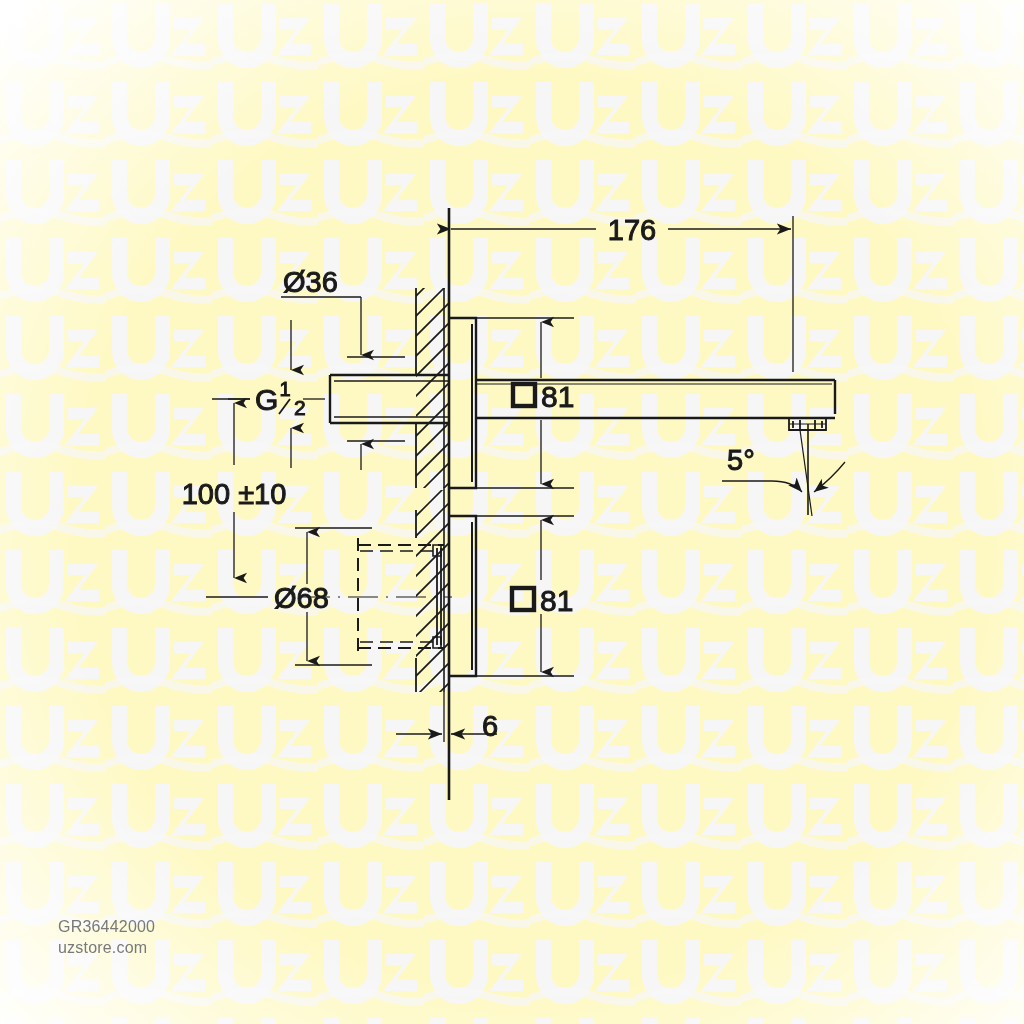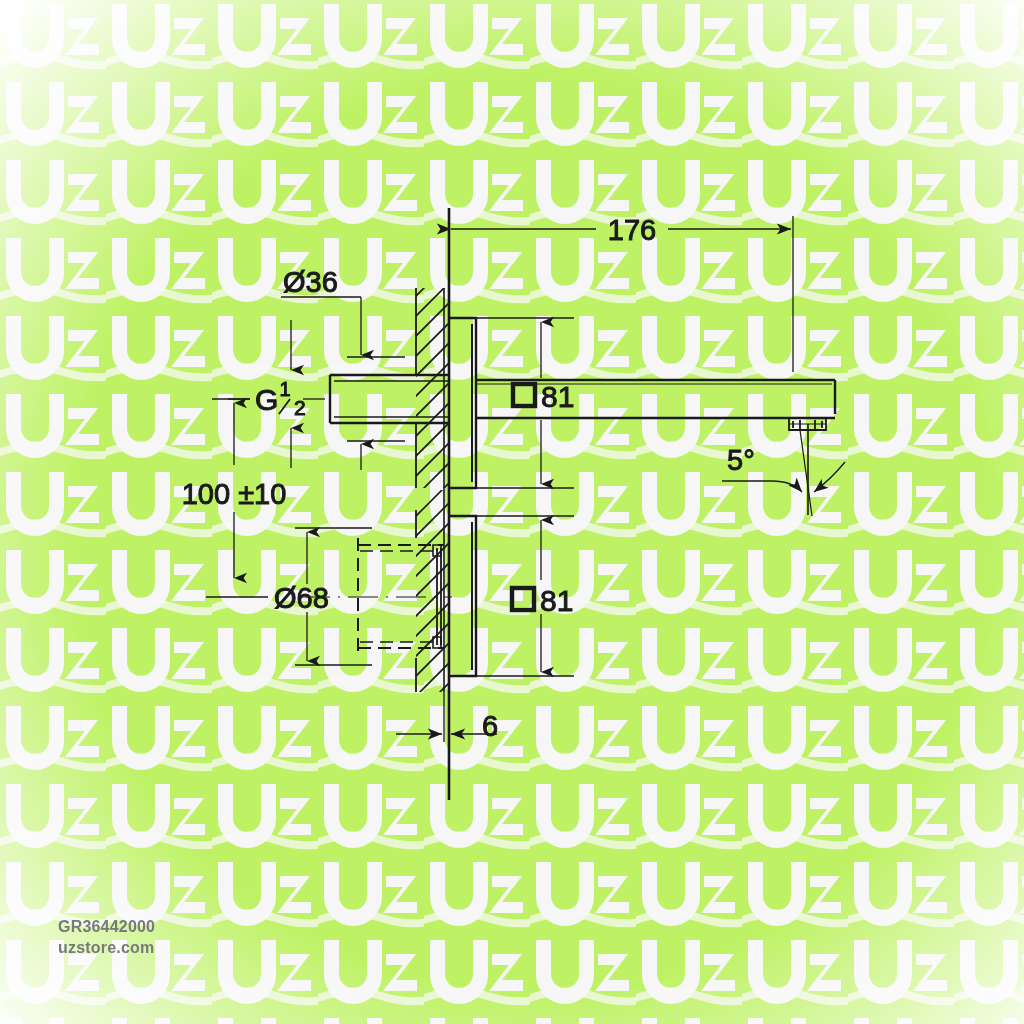--- a/index.html
+++ b/index.html
@@ -7,21 +7,21 @@
     padding: 0;
     background: #ffffff;
   }
   body {
     font-family: "Liberation Sans", sans-serif;
   }
   #page {
     position: relative;
     width: 1024px;
     height: 1024px;
-    background: #bef264;
+    background: #fef9c3;
     overflow: hidden;
   }
   #watermark-layer {
     position: absolute;
     left: 0; top: 0;
     width: 1024px;
     height: 1024px;
     pointer-events: none;
   }
   #drawing-layer {
@@ -31,21 +31,20 @@
     height: 1024px;
   }
   #footer-caption {
     position: absolute;
     left: 58px;
     top: 916px;
     line-height: 21px;
     font-size: 16px;
     color: #77797c;
     letter-spacing: 0.2px;
-    font-weight: bold;
   }
   #footer-caption div { white-space: pre; }
   .dimtext {
     font-family: "Liberation Sans", sans-serif;
     fill: #1a1a1a;
   }
 </style>
 </head>
 <body>
 

